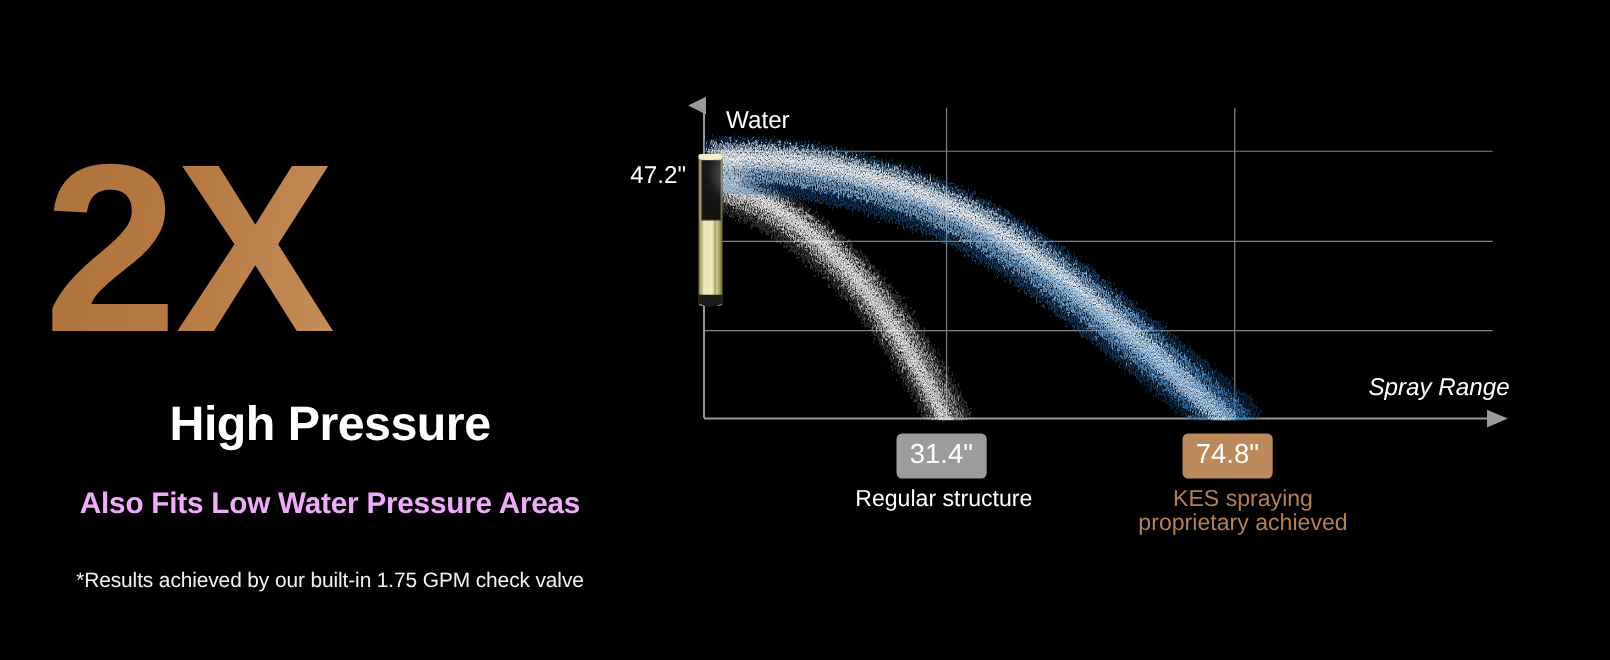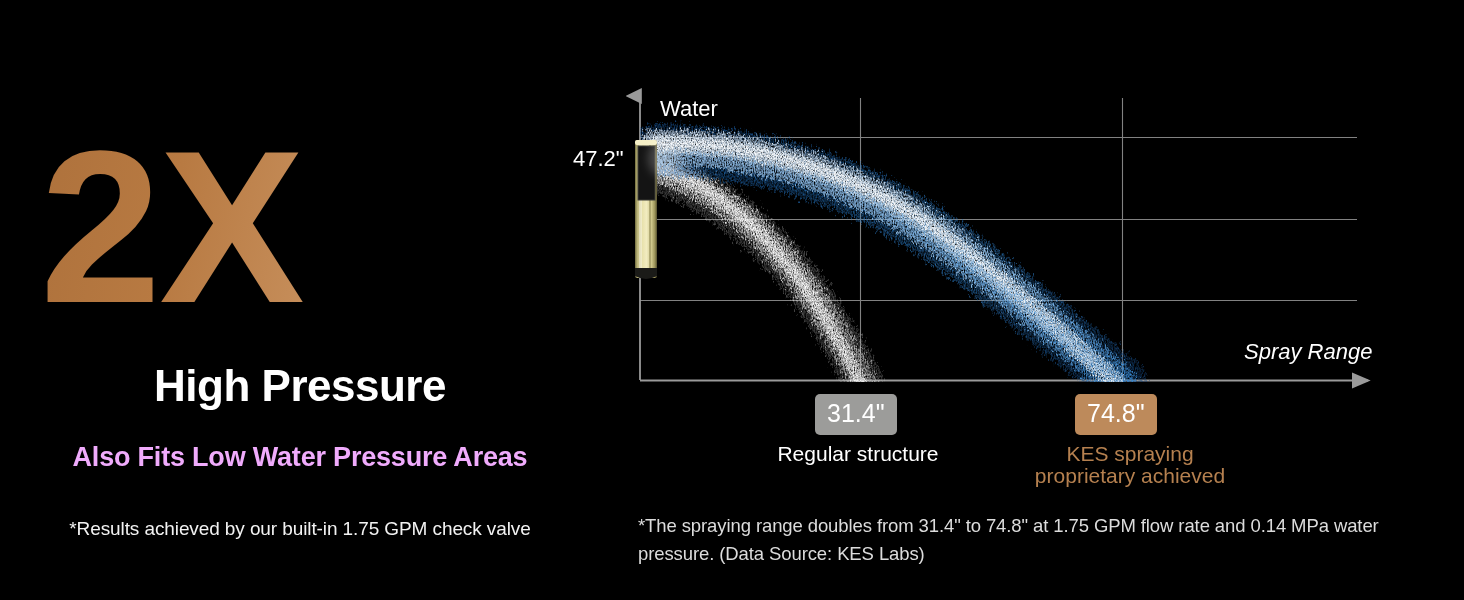--- a/index.html
+++ b/index.html
@@ -184,16 +184,15 @@
 
     <div class="value-badge" id="badge-regular">31.4"</div>
     <div class="value-badge" id="badge-kes">74.8"</div>
 
     <div class="struct-caption" id="caption-regular">Regular structure</div>
     <div class="struct-caption" id="caption-kes">
       <div>KES spraying</div>
       <div>proprietary achieved</div>
     </div>
 
-    <div id="footnote">*The spraying range doubles from 31.4" to 74.8" at 1.75 GPM flow rate and 0.14 MPa water pressure. (Data Source: KES Labs)</div>
   </div>
 
 </div>
 
 </body></html>

